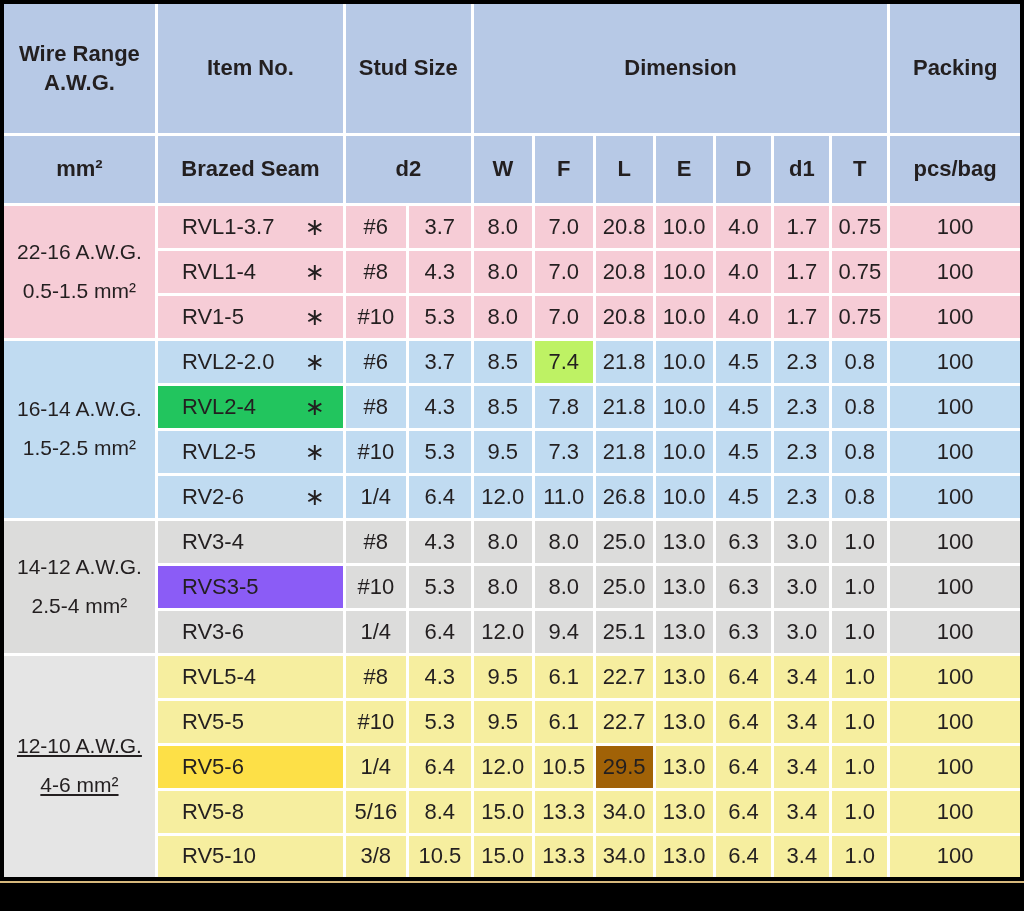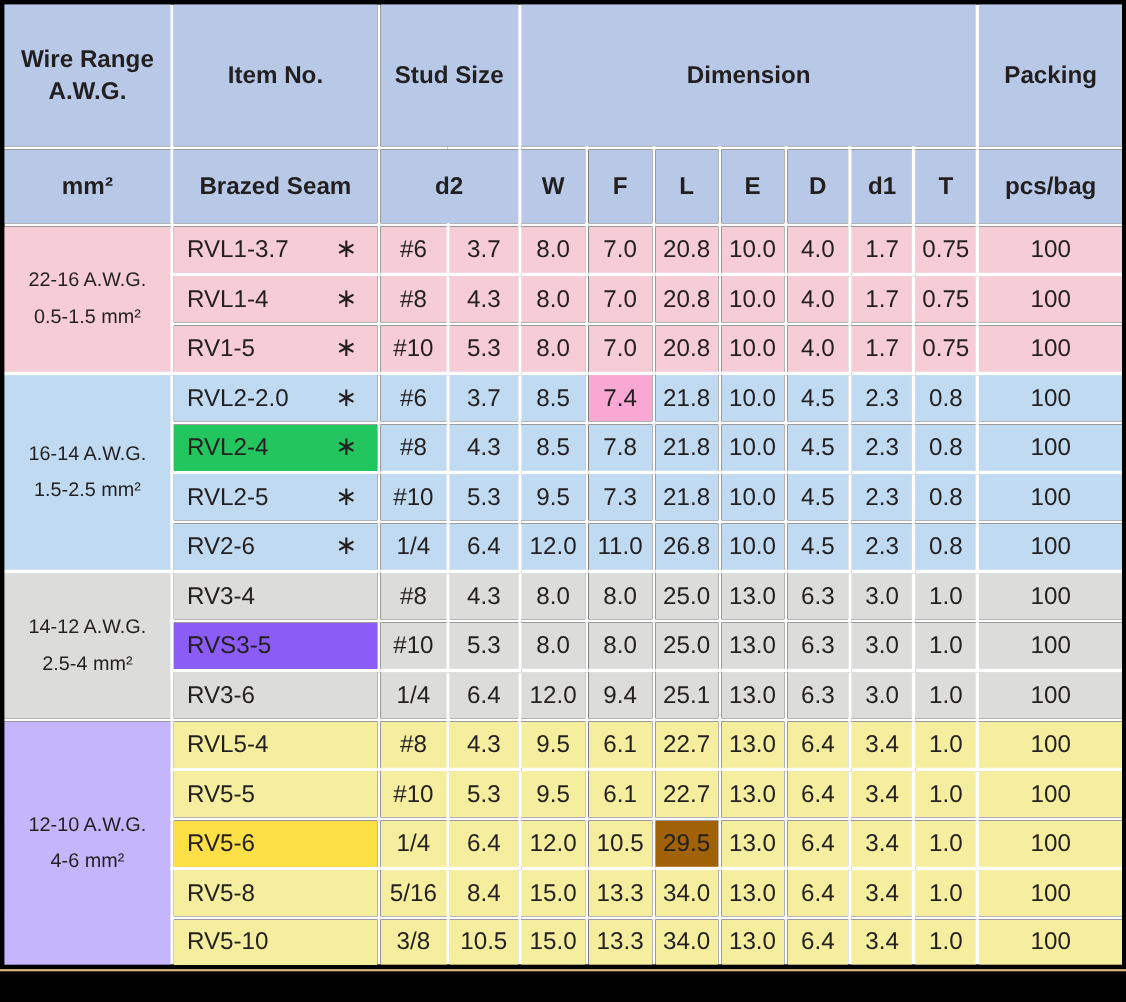--- a/index.html
+++ b/index.html
@@ -37,25 +37,25 @@
     font-size: 22px;
     white-space: pre-line;
     line-height: 1.35;
   }
   .spec-table td {
     font-size: 22px;
     font-weight: normal;
   }
   td.wire {
     line-height: 1.85;
-    font-size: 18px;
+    font-size: 21px;
   }
   td.item {
     text-align: left;
-    padding-left: 12px;
+    padding-left: 24px;
     position: relative;
   }
   td.item .note {
     position: absolute;
     right: 18px;
     top: 50%;
     transform: translateY(-50%);
     font-size: 24px;
     line-height: 1;
   }
@@ -153,21 +153,21 @@
         </tr>
         <tr>
           <td class="wire" rowspan="4" style="background: rgb(192, 219, 241);">
             <div>16-14 A.W.G.</div>
             <div>1.5-2.5 mm²</div>
           </td>
           <td class="item" style="background: rgb(192, 219, 241);"><span>RVL2-2.0</span><span class="note">∗</span></td>
           <td style="background: rgb(192, 219, 241);">#6</td>
           <td style="background: rgb(192, 219, 241);">3.7</td>
           <td style="background: rgb(192, 219, 241);">8.5</td>
-          <td style="background: #f9a8d4;">7.4</td>
+          <td style="background: #bef264;">7.4</td>
           <td style="background: rgb(192, 219, 241);">21.8</td>
           <td style="background: rgb(192, 219, 241);">10.0</td>
           <td style="background: rgb(192, 219, 241);">4.5</td>
           <td style="background: rgb(192, 219, 241);">2.3</td>
           <td style="background: rgb(192, 219, 241);">0.8</td>
           <td style="background: rgb(192, 219, 241);">100</td>
         </tr>
         <tr>
           <td class="item" style="background: #22c55e;"><span>RVL2-4</span><span class="note">∗</span></td>
           <td style="background: rgb(192, 219, 241);">#8</td>
@@ -244,21 +244,21 @@
           <td style="background: rgb(220, 220, 219);">12.0</td>
           <td style="background: rgb(220, 220, 219);">9.4</td>
           <td style="background: rgb(220, 220, 219);">25.1</td>
           <td style="background: rgb(220, 220, 219);">13.0</td>
           <td style="background: rgb(220, 220, 219);">6.3</td>
           <td style="background: rgb(220, 220, 219);">3.0</td>
           <td style="background: rgb(220, 220, 219);">1.0</td>
           <td style="background: rgb(220, 220, 219);">100</td>
         </tr>
         <tr>
-          <td class="wire" rowspan="5" style="background: #c4b5fd;">
+          <td class="wire" rowspan="5" style="background: #e5e5e5; text-decoration: underline;">
             <div>12-10 A.W.G.</div>
             <div>4-6 mm²</div>
           </td>
           <td class="item" style="background: rgb(246, 238, 159);"><span>RVL5-4</span></td>
           <td style="background: rgb(246, 238, 159);">#8</td>
           <td style="background: rgb(246, 238, 159);">4.3</td>
           <td style="background: rgb(246, 238, 159);">9.5</td>
           <td style="background: rgb(246, 238, 159);">6.1</td>
           <td style="background: rgb(246, 238, 159);">22.7</td>
           <td style="background: rgb(246, 238, 159);">13.0</td>

